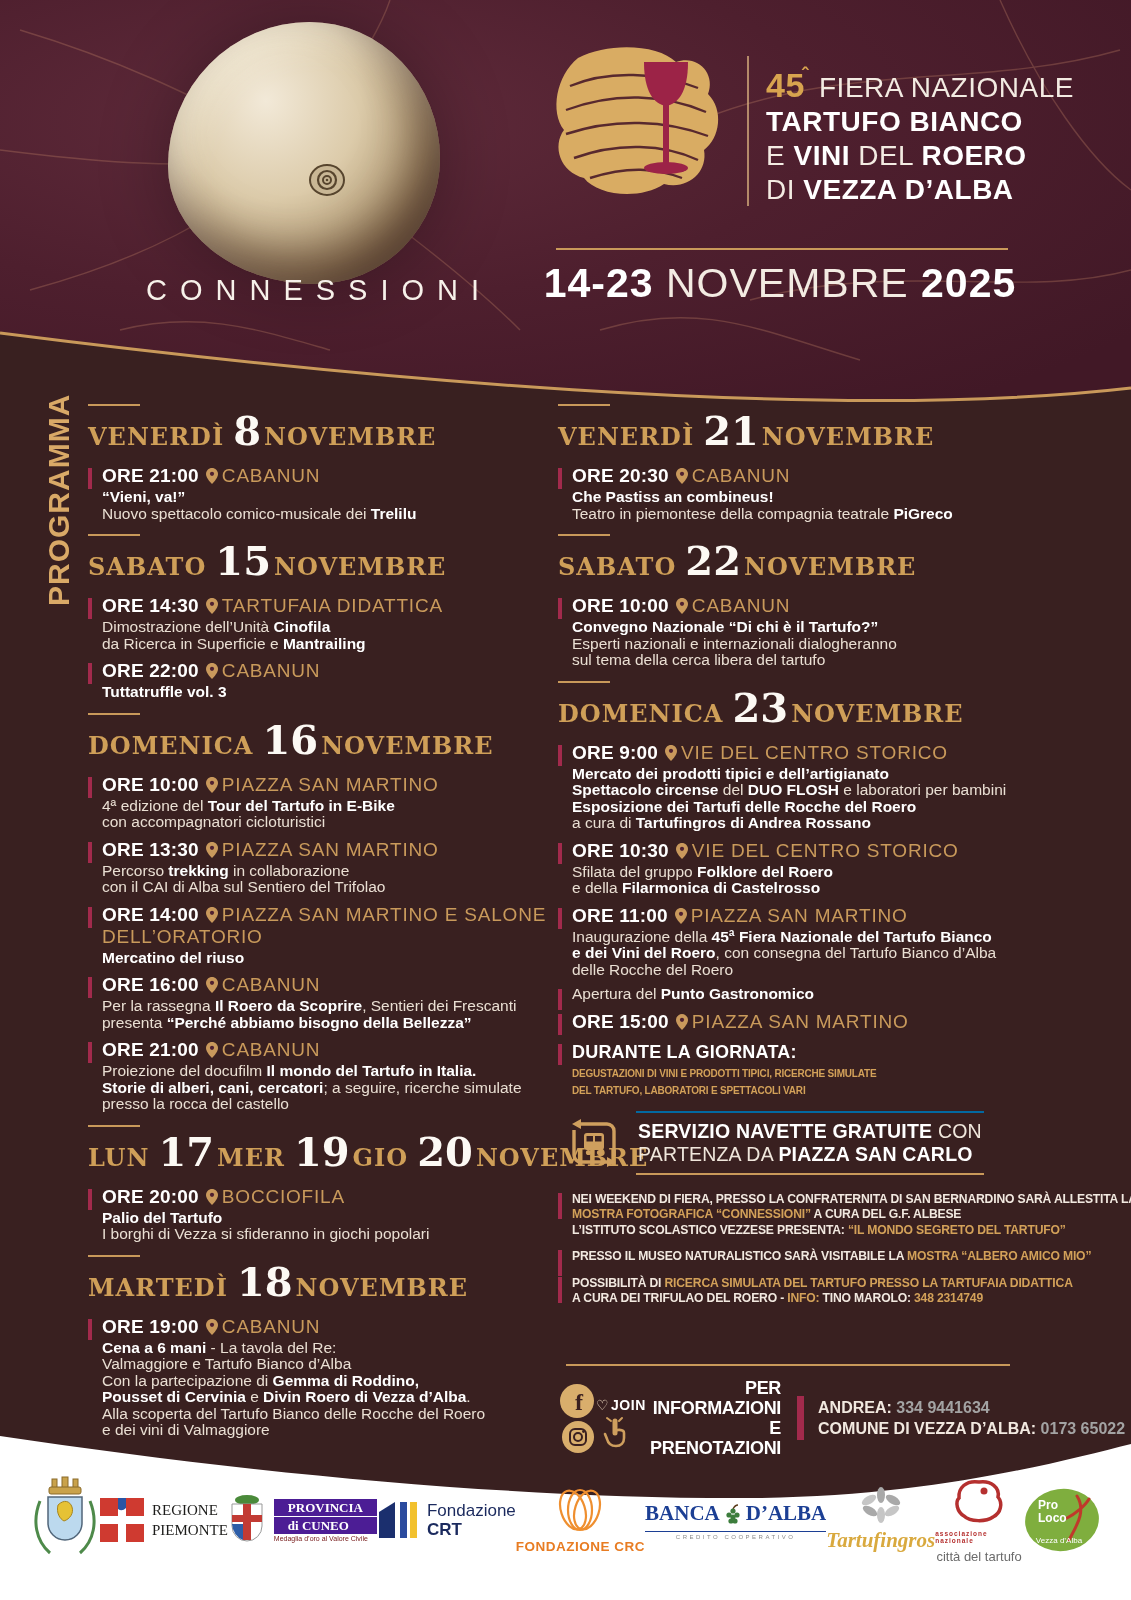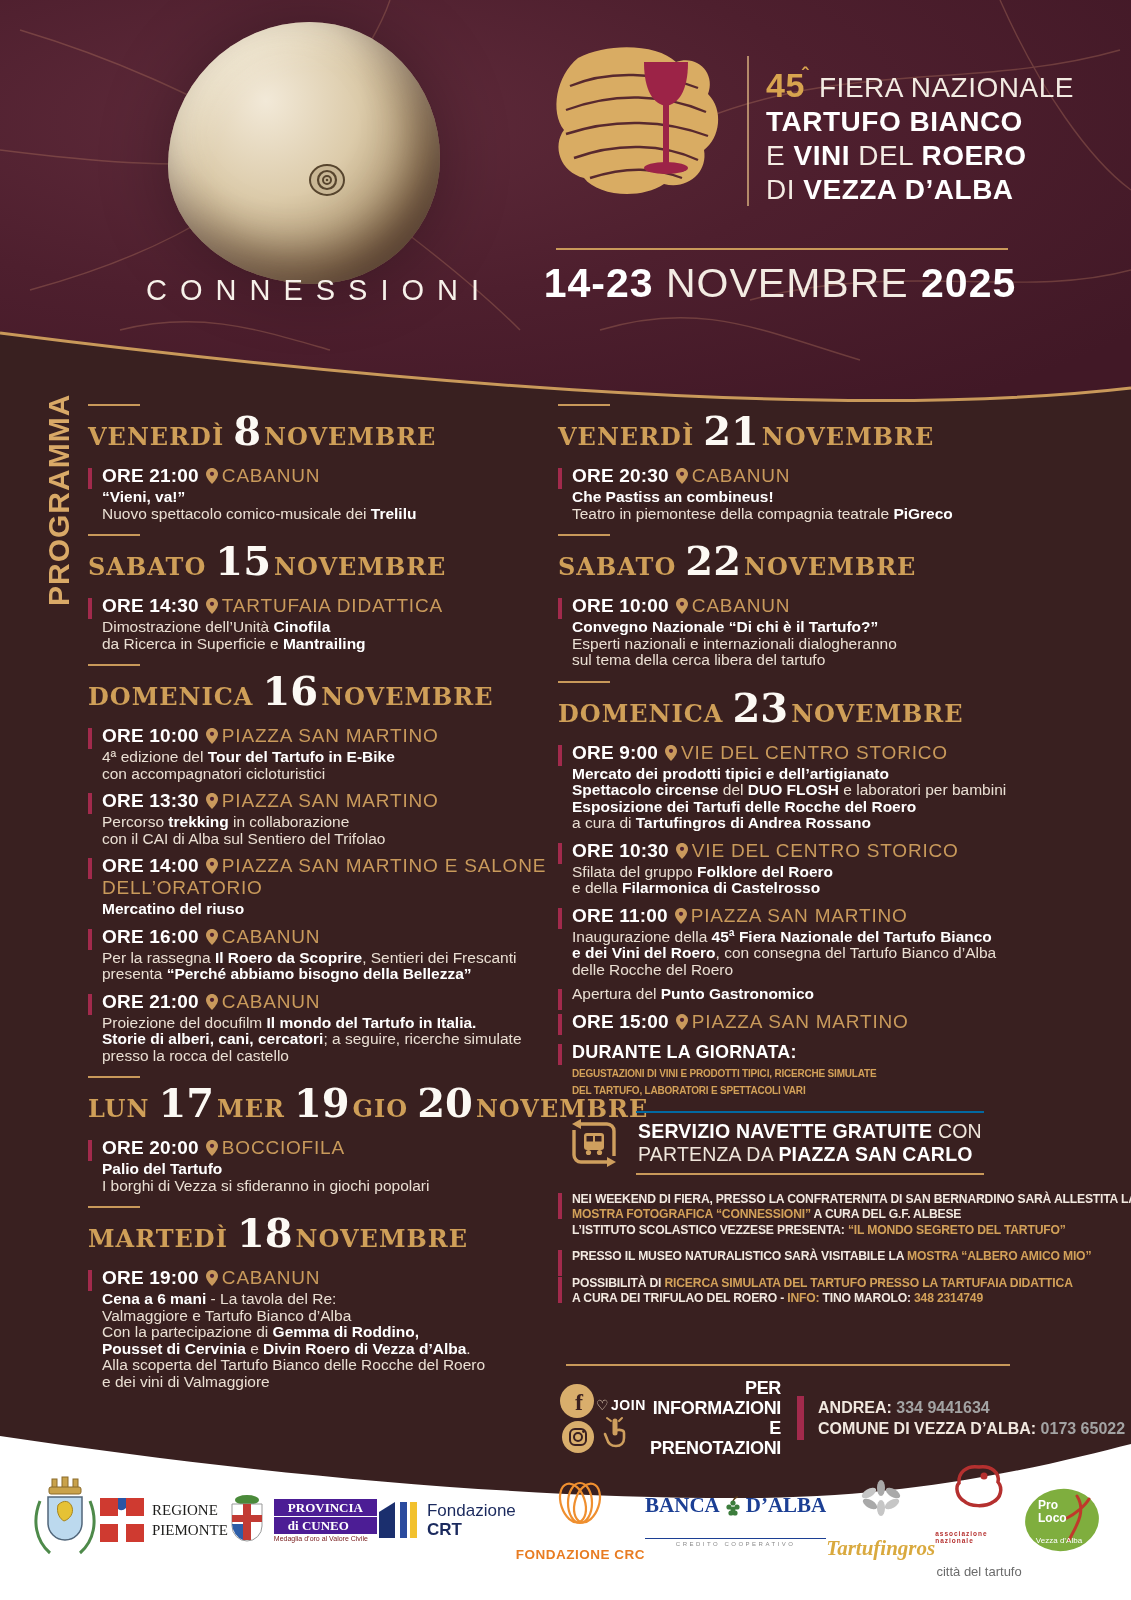--- a/index.html
+++ b/index.html
@@ -78,21 +78,21 @@
   #info-label{flex:1;text-align:right;font-size:18px;line-height:20px;font-weight:700;color:#fff;letter-spacing:-.3px}
   #contact-bar{width:7px;height:44px;background:#a22a4c;margin:0 14px 0 16px;flex:0 0 7px}
   .phone-line{font-size:16px;line-height:21px;font-weight:700;color:#f2e9e0;white-space:nowrap}
   .phone-line .bg{color:#a3a3a3}
 
   
   #footer-wave{position:absolute;left:0;top:1420px;z-index:4}
   #footer-band{position:absolute;left:0;top:1506px;width:1131px;height:94px;background:#fff;z-index:4}
   #logos{position:absolute;left:0;top:1450px;width:1131px;height:140px;z-index:6;
     display:flex;align-items:center;justify-content:space-between;padding:0 30px;box-sizing:border-box}
-  .logo{display:flex;flex-direction:column;align-items:center;gap:20px}
+  .logo{display:flex;flex-direction:column;align-items:center;gap:5px}
   .logo.row{flex-direction:row;gap:8px}
   .serif-logo{font-family:"Liberation Serif",serif;color:#1d1d1b;font-size:15px;line-height:20px;font-weight:400}
   .blue-tag{background:#4c1d95;color:#fff;font-family:"Liberation Serif",serif;font-weight:700;
     font-size:13px;line-height:15px;padding:1px 14px;margin-bottom:1px;white-space:nowrap}
   .tiny-cap{font-size:7px;color:#7a2020;margin-top:1px;white-space:nowrap}
   .crt-text{font-size:17px;line-height:19px;color:#1b2a5e}
   .crc-text{font-size:13.5px;font-weight:700;color:#e87c22;letter-spacing:.5px;white-space:nowrap}
   .banca-row{display:flex;align-items:flex-end;gap:4px;font-family:"Liberation Serif",serif;
     font-weight:700;font-size:21px;color:#1c3f94;white-space:nowrap}
   .banca-sub{border-top:1.5px solid #1c3f94;width:100%;text-align:center;font-size:6px;
@@ -189,20 +189,28 @@
         <div class="sec-line"></div>
         <h2 class="sec-title"><span class="day-w">SABATO</span><span class="day-n">15</span><span class="day-w">NOVEMBRE</span></h2>
         <div class="evt">
           <span class="evt-bar"></span>
           <div class="evt-head"><span class="evt-time">ORE 14:30</span><svg class="pin" width="12" height="16" viewBox="0 0 12 16">
               <path d="M6,0 C2.7,0 0,2.7 0,6 c0,4.4 6,10 6,10 s6,-5.6 6,-10 C12,2.7 9.3,0 6,0 Z" fill="#c9995c"></path>
               <circle cx="6" cy="5.8" r="2.1" fill="#4e2030"></circle>
             </svg><span class="evt-loc">TARTUFAIA DIDATTICA</span></div>
           <div class="evt-desc">Dimostrazione dell’Unità <b class="bw">Cinofila</b><br>da Ricerca in Superficie e <b class="bw">Mantrailing</b></div>
         </div>
+        <div class="evt">
+          <span class="evt-bar"></span>
+          <div class="evt-head"><span class="evt-time">ORE 22:00</span><svg class="pin" width="12" height="16" viewBox="0 0 12 16">
+              <path d="M6,0 C2.7,0 0,2.7 0,6 c0,4.4 6,10 6,10 s6,-5.6 6,-10 C12,2.7 9.3,0 6,0 Z" fill="#c9995c"></path>
+              <circle cx="6" cy="5.8" r="2.1" fill="#4e2030"></circle>
+            </svg><span class="evt-loc">CABANUN</span></div>
+          <div class="evt-desc"><b class="bw">Tuttatruffle vol. 3</b></div>
+        </div>
       </div>
       <div class="sec">
         <div class="sec-line"></div>
         <h2 class="sec-title"><span class="day-w">DOMENICA</span><span class="day-n">16</span><span class="day-w">NOVEMBRE</span></h2>
         <div class="evt">
           <span class="evt-bar"></span>
           <div class="evt-head"><span class="evt-time">ORE 10:00</span><svg class="pin" width="12" height="16" viewBox="0 0 12 16">
               <path d="M6,0 C2.7,0 0,2.7 0,6 c0,4.4 6,10 6,10 s6,-5.6 6,-10 C12,2.7 9.3,0 6,0 Z" fill="#c9995c"></path>
               <circle cx="6" cy="5.8" r="2.1" fill="#4e2030"></circle>
             </svg><span class="evt-loc">PIAZZA SAN MARTINO</span></div>

